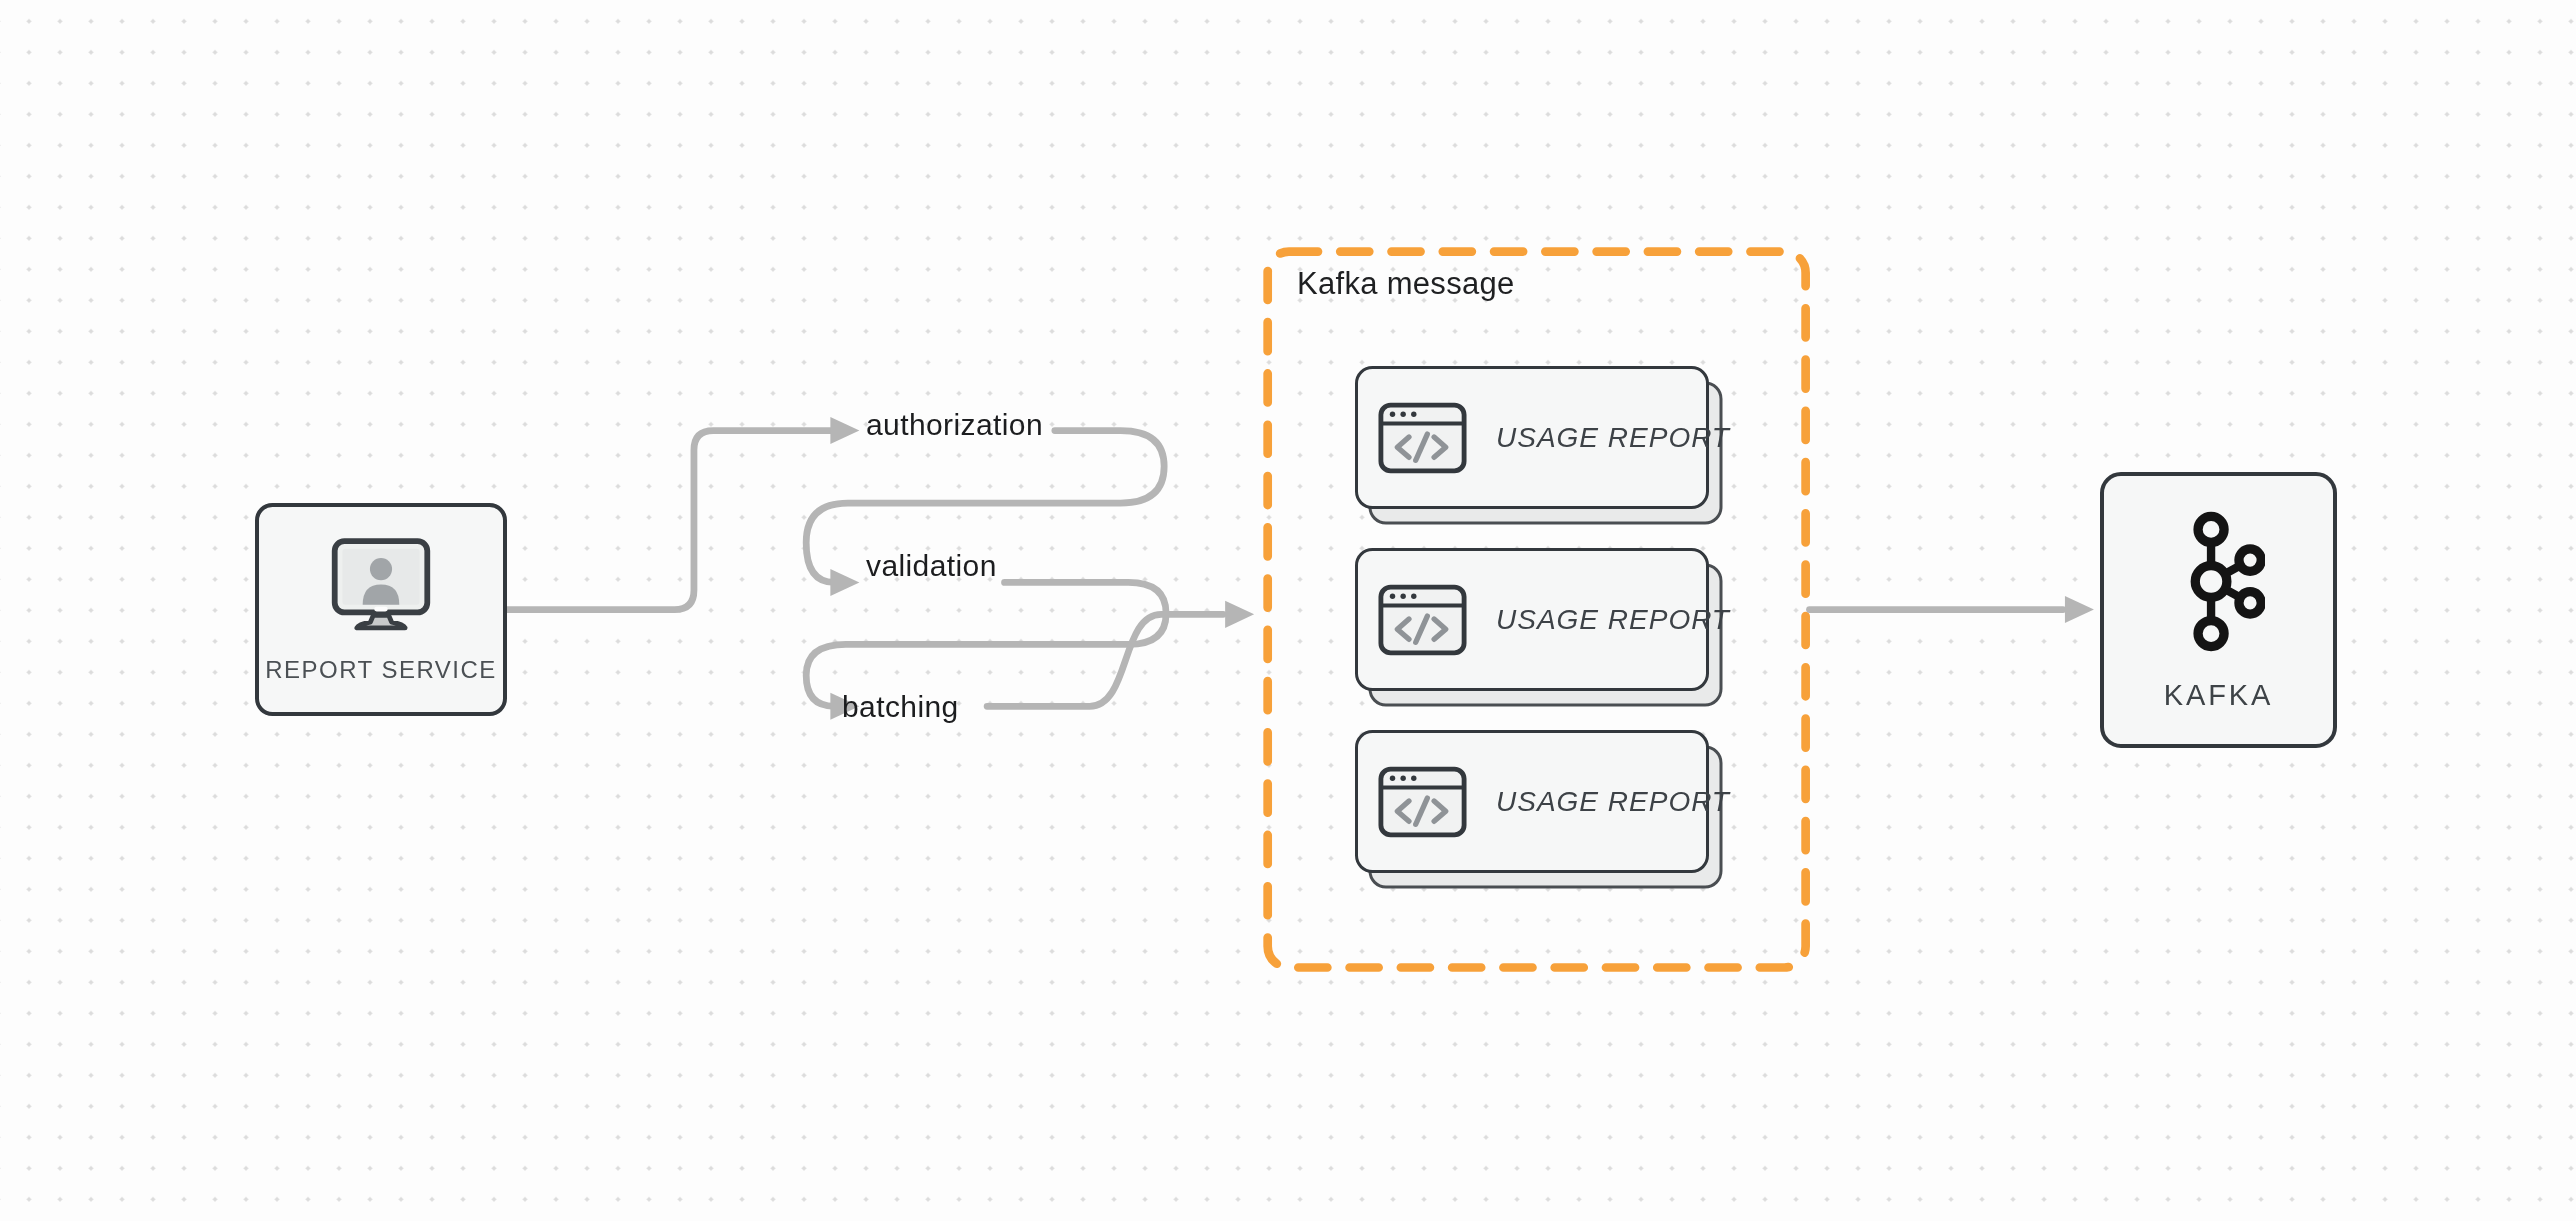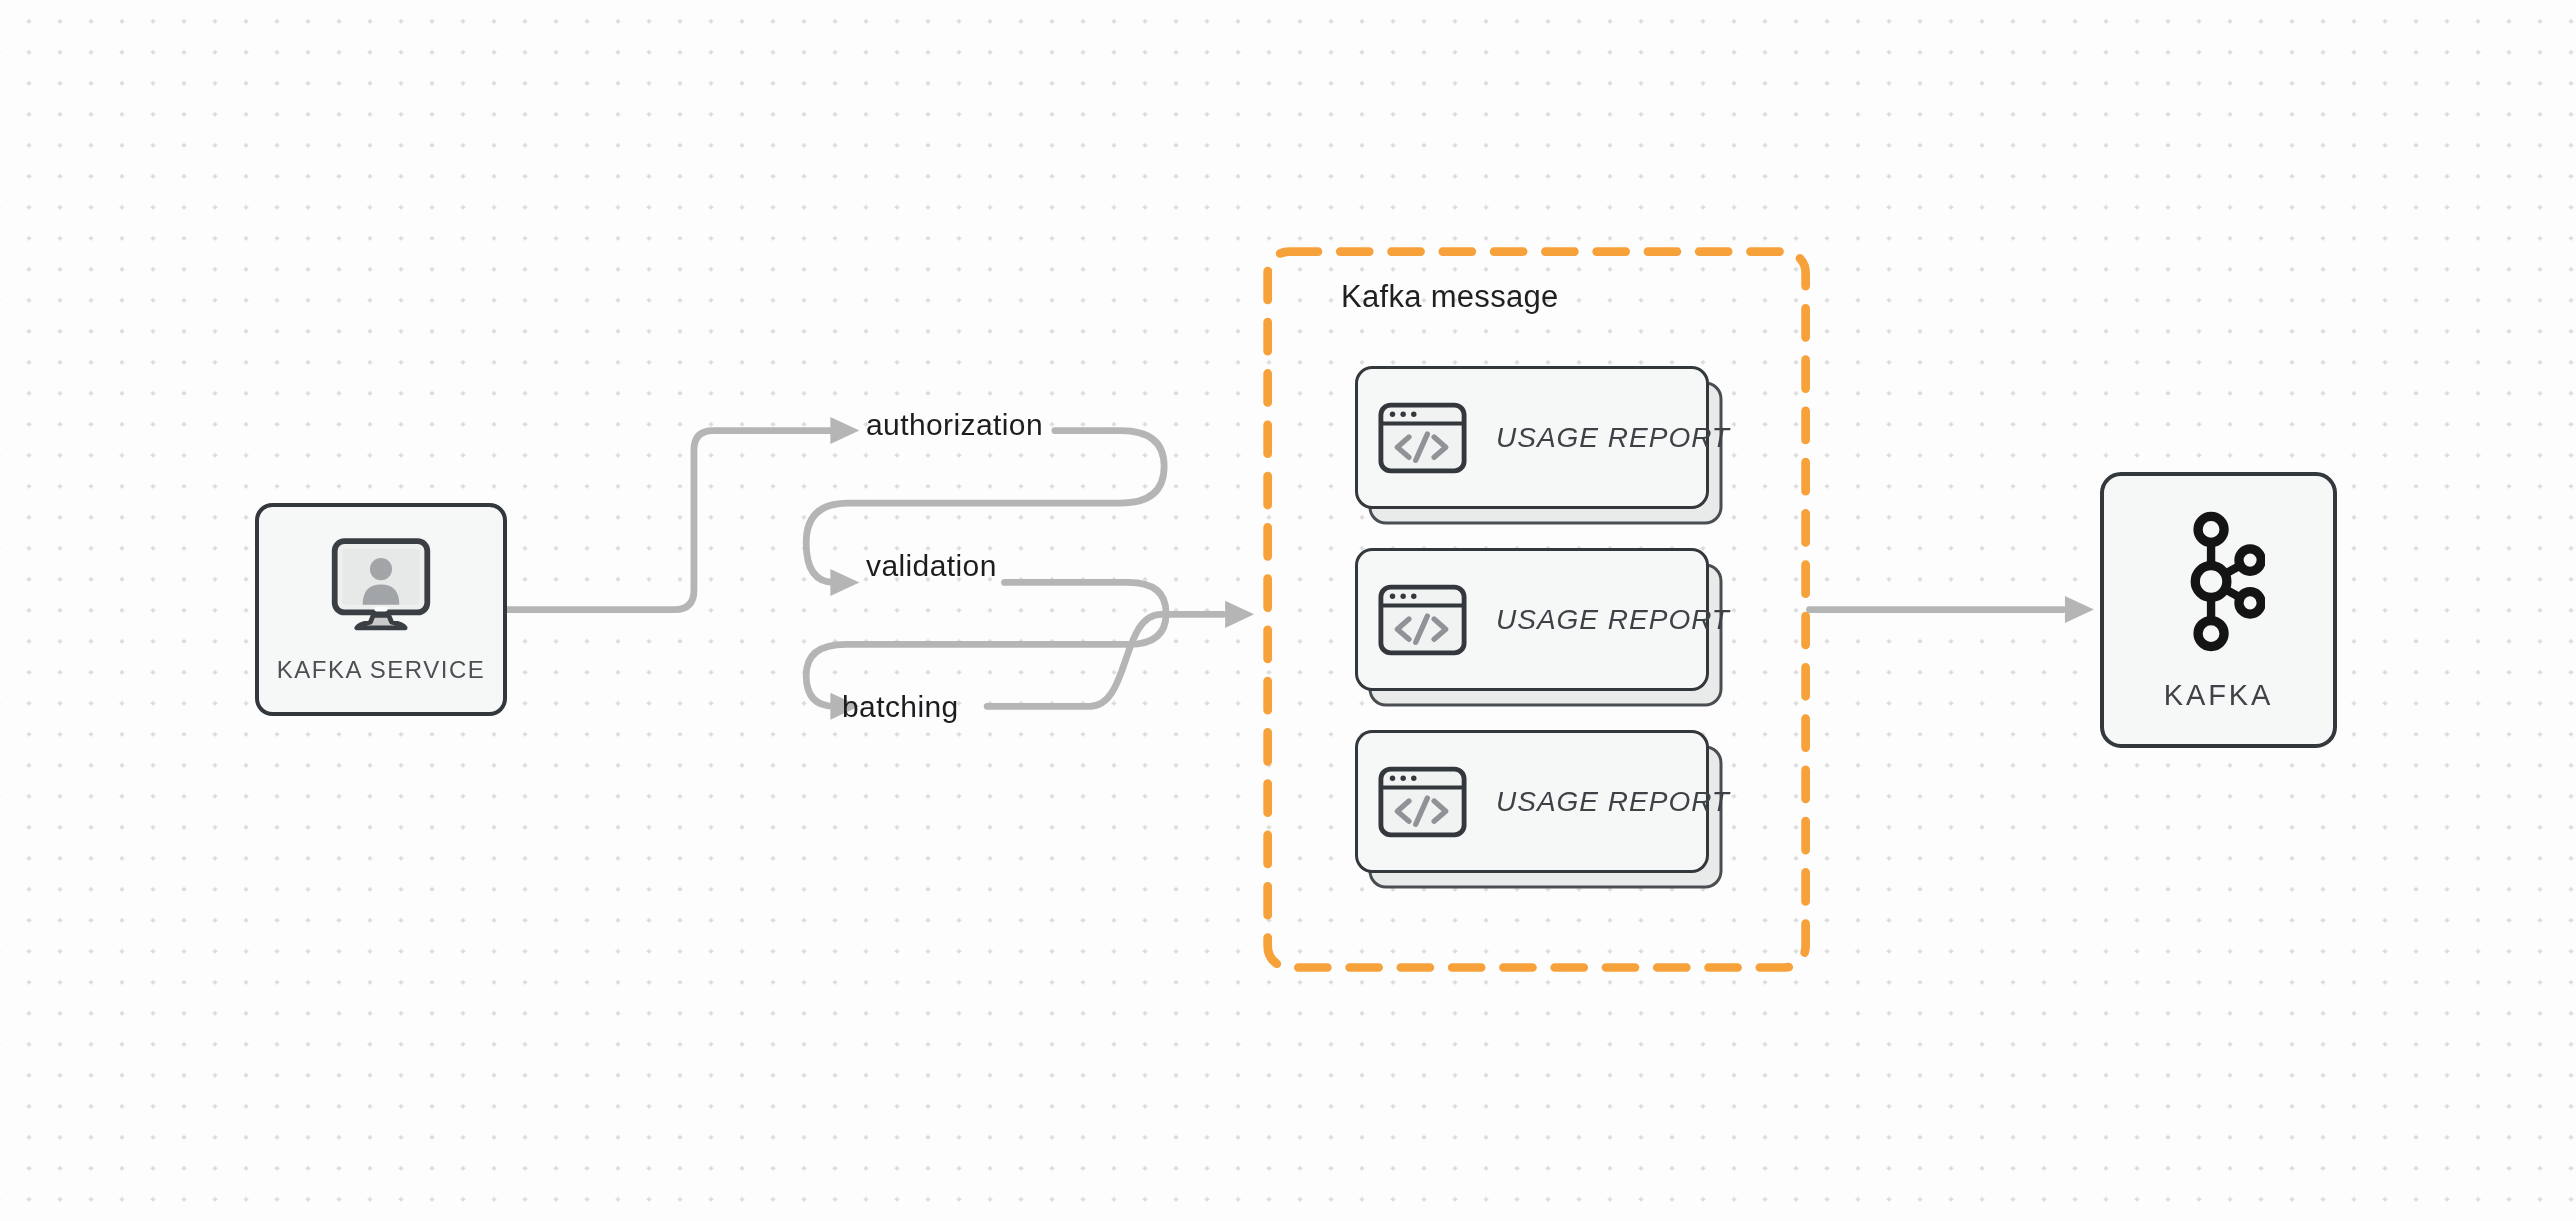--- a/index.html
+++ b/index.html
@@ -39,22 +39,22 @@
     position:absolute; z-index:2;
     font-size:30px; letter-spacing:0.4px; line-height:41px;
     color:#1c1d1f; white-space:nowrap;
   }
   .step-authorization { left:866px; top:404px; }
   .step-validation   { left:866px; top:545px; }
   .step-batching     { left:842px; top:686px; }
 
   .group-title {
     position:absolute; z-index:2;
-    left:1297px; top:279px;
-    font-size:31px; letter-spacing:0.3px; color:#1f2022; white-space:nowrap;margin-left:44px;
+    left:1297px; top:266px;
+    font-size:31px; letter-spacing:0.3px; color:#1f2022; white-space:nowrap;
   }
 
   .card-stack { position:absolute; z-index:2; left:1355px; width:354px; height:143px; }
   .card-stack.c1 { top:366px; }
   .card-stack.c2 { top:548px; }
   .card-stack.c3 { top:730px; }
   .card-back {
     position:absolute; inset:0;
     transform:translate(13.5px,15.5px);
     background:#e9eaea; border:3.9px solid #4a4e52; border-radius:17.4px;
@@ -98,21 +98,21 @@
 
   <div class="node usage-node">
     <svg class="icon" viewBox="0 0 112 100" width="108" height="97">
       <rect x="8" y="5" width="96" height="74" rx="10" fill="#eef0ef" stroke="#3a3f44" stroke-width="6"></rect>
       <rect x="16" y="13" width="80" height="58" rx="3" fill="#e7e9e9"></rect>
       <circle cx="56" cy="34" r="11.5" fill="#a1a5a8"></circle>
       <path d="M37 71 Q37 50 56 50 Q75 50 75 71 Z" fill="#a1a5a8"></path>
       <rect x="49" y="73" width="14" height="5" rx="2.5" fill="#fdfdfd"></rect>
       <path d="M48 82 L45 89 Q33 91 31 95 L81 95 Q79 91 67 89 L64 82 Z" fill="#c8cacb" stroke="#3a3f44" stroke-width="5" stroke-linejoin="round"></path>
     </svg>
-    <div class="node-caption">KAFKA SERVICE</div>
+    <div class="node-caption">REPORT SERVICE</div>
   </div>
 
   <div class="step-label step-authorization">authorization</div>
   <div class="step-label step-validation">validation</div>
   <div class="step-label step-batching">batching</div>
 
   <div class="group-title">Kafka message</div>
 
   <div class="card-stack c1">
     <div class="card-back"></div>

